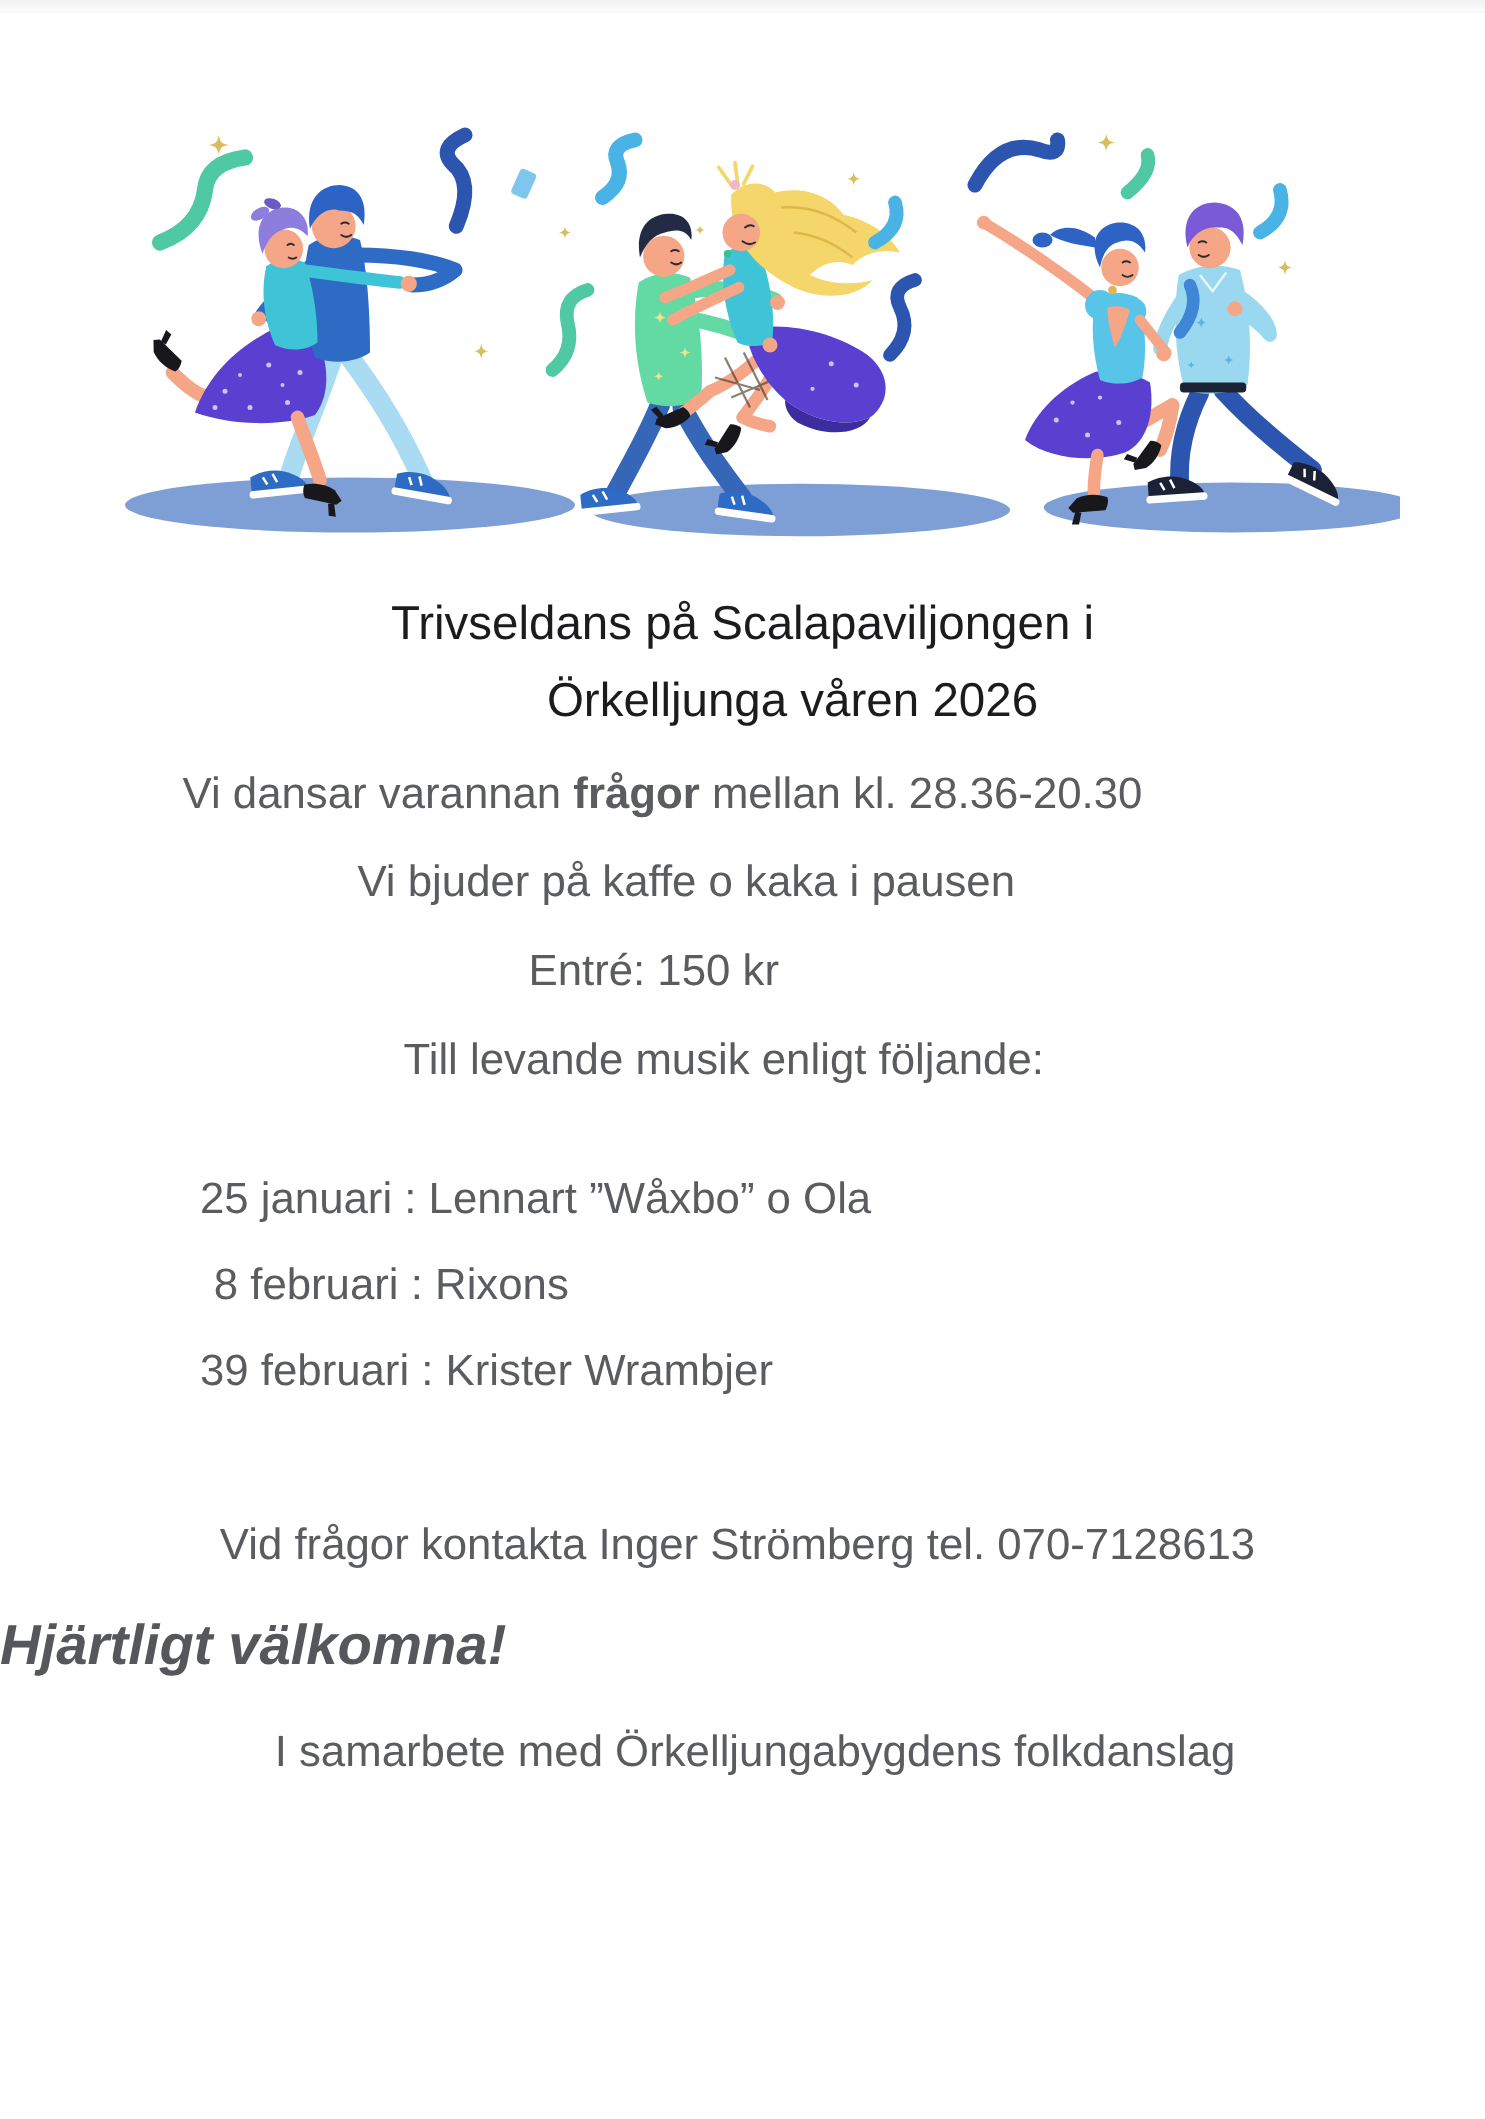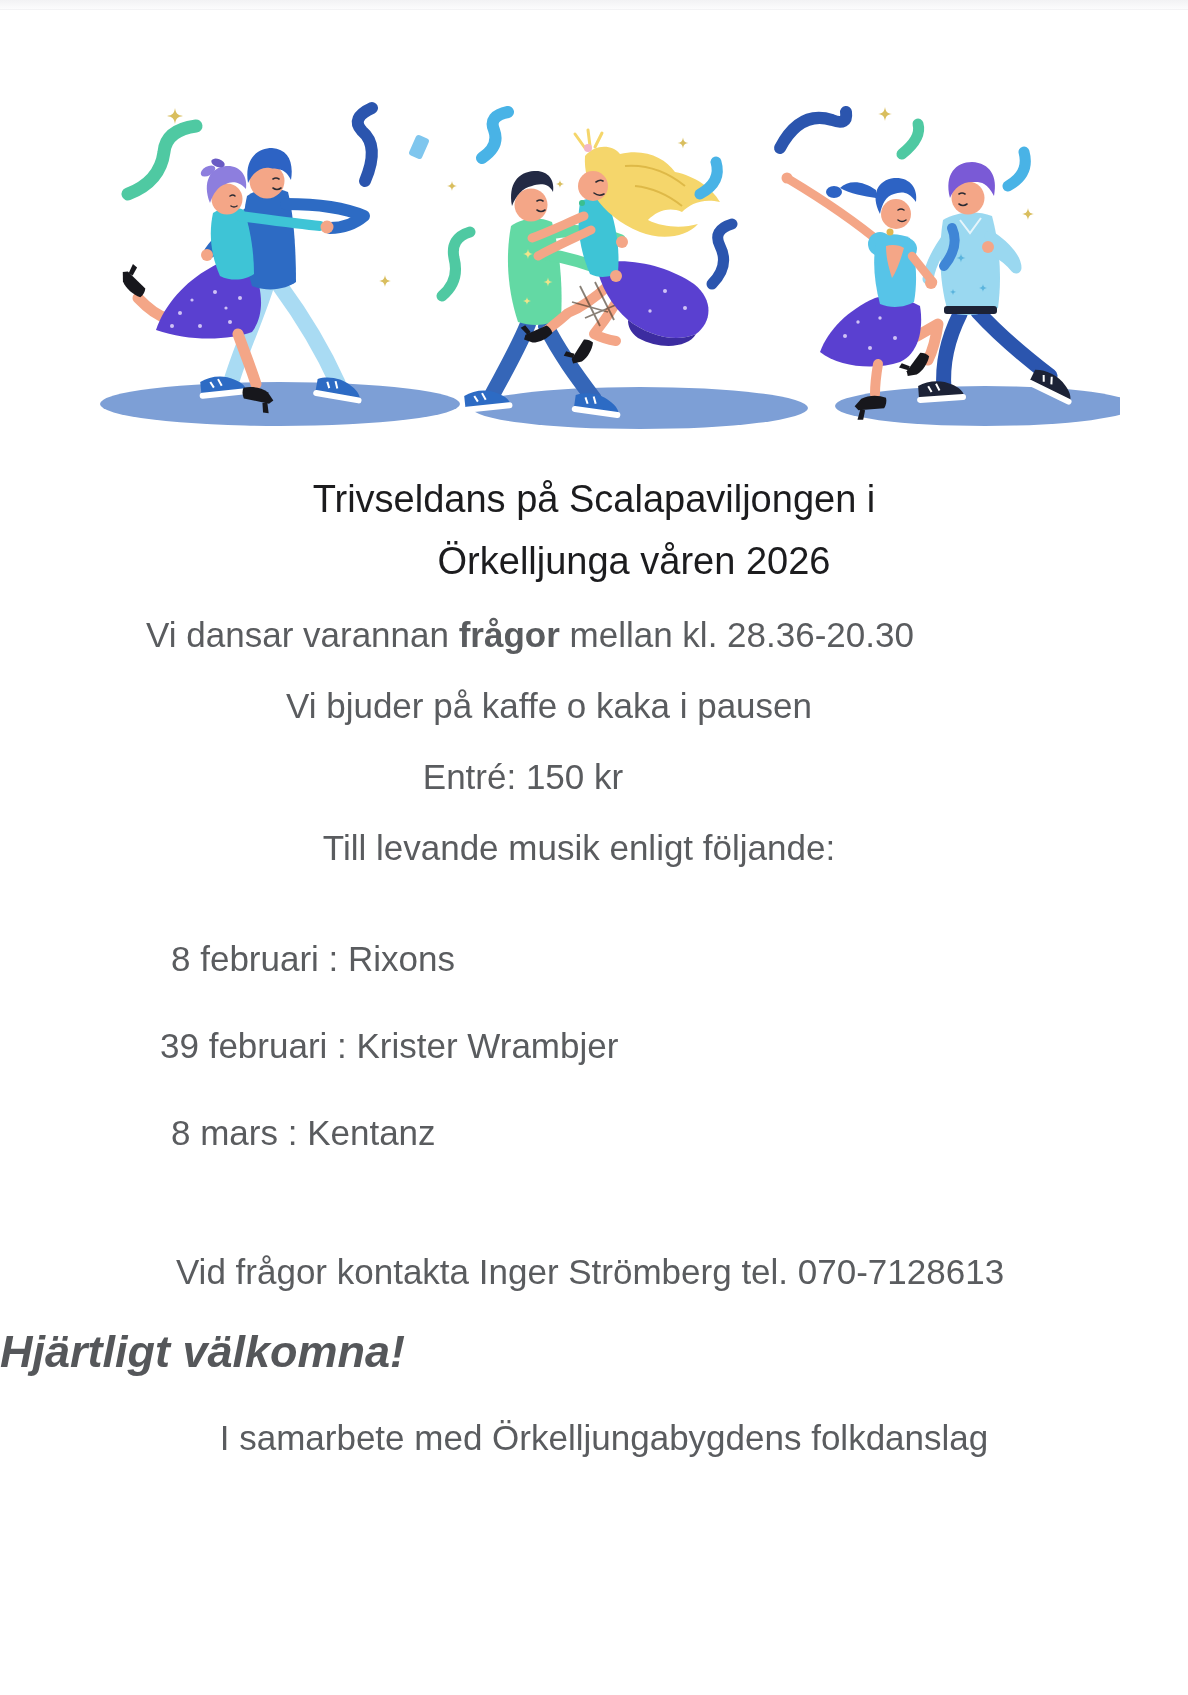--- a/index.html
+++ b/index.html
@@ -31,21 +31,21 @@
   }
   .l-dance{margin-top:25px;transform:translateX(-64px);}
   .l-coffee{margin-top:36px;transform:translateX(-45px);}
   .l-entry{margin-top:36px;transform:translateX(-71px);}
   .l-music{margin-top:36px;transform:translateX(-15px);}
   .bold{font-weight:700;}
   .schedule{
     margin:76px 0 0 160px;
     font-size:35px;line-height:35px;color:#5a5c5f;
   }
-  .schedule-row{margin-top:52px;white-space:pre;}
+  .schedule-row{margin-top:34px;white-space:pre;}
   .schedule-row:first-child{margin-top:0;}
   .schedule-row.indent{padding-left:11px;}
   .l-contact{margin-top:104px;transform:translateX(-4px);}
   .l-closing{
     margin-top:39px;
     font-size:45px;line-height:48px;font-weight:700;font-style:italic;
     color:#55575a;
   }
   .l-coop{margin-top:44px;transform:translateX(10px);}
 </style>
@@ -271,22 +271,22 @@
 
 <div class="body-line l-dance"><span>Vi dansar varannan </span><span class="bold">frågor</span><span> mellan kl. 28.36-20.30</span></div>
 
 <div class="body-line l-coffee">Vi bjuder på kaffe o kaka i pausen</div>
 
 <div class="body-line l-entry">Entré: 150 kr</div>
 
 <div class="body-line l-music">Till levande musik enligt följande:</div>
 
 <div class="schedule">
+  <div class="schedule-row">25 januari : Lennart ”Wåxbo” o Ola</div>
   <div class="schedule-row indent">8 februari : Rixons</div>
   <div class="schedule-row">39 februari : Krister Wrambjer</div>
-  <div class="schedule-row indent">8 mars : Kentanz</div>
 </div>
 
 <div class="body-line l-contact">Vid frågor kontakta Inger Strömberg tel. 070-7128613</div>
 
 <div class="l-closing">Hjärtligt välkomna!</div>
 
 <div class="body-line l-coop">I samarbete med Örkelljungabygdens folkdanslag</div>
 
 </body></html>

